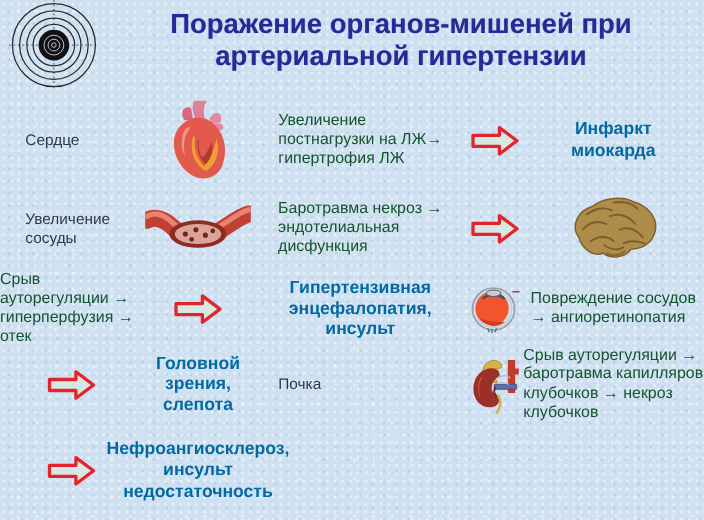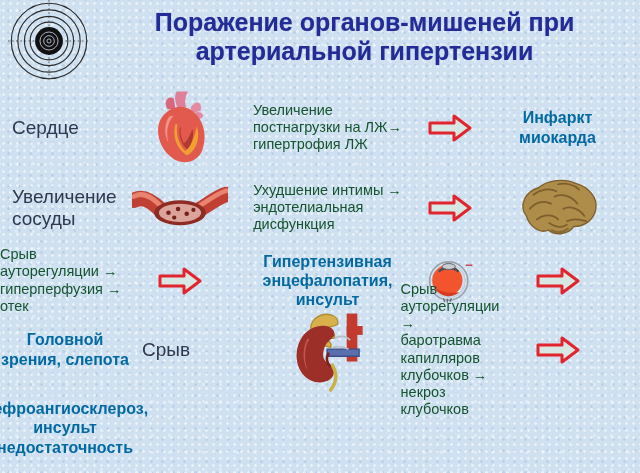--- a/index.html
+++ b/index.html
@@ -27,21 +27,21 @@
   }
 
   .grid {
     display:grid; width:640px; height:388px;
     grid-template-columns:130px 100px 195px 50px 165px;
     grid-template-rows:85px 75px 71px 67px 90px;
   }
   .cell { display:flex; align-items:center; justify-content:center; }
   .organ {
     justify-content:flex-start; padding-left:12px;
-    font-size:19px; line-height:1.15; color:#2e3850; white-space:pre-line;
+    font-size:14px; line-height:1.15; color:#2e3850; white-space:pre-line;margin-left:11px;
   }
   .mech {
     text-align:left; font-size:14.5px; line-height:1.18;
     color:#14532d; white-space:pre-line;
   }
   .outcome {
     text-align:center; font-size:16px; line-height:1.2; font-weight:bold;
     color:#0369a1; white-space:pre-line;
   }
   .imgcell svg { display:block; }
@@ -105,21 +105,21 @@
         <path d="M70,30 C80,24 90,16 98,14" stroke="#e8836f" stroke-width="5" fill="none" stroke-linecap="round" transform="translate(0,-4)"></path>
         <ellipse cx="50" cy="33" rx="27" ry="13" fill="#8e2b22"></ellipse>
         <ellipse cx="50" cy="33" rx="22" ry="9.5" fill="#dca39a"></ellipse>
         <circle cx="38" cy="33" r="2.4" fill="#73221b"></circle>
         <circle cx="48" cy="29" r="2.4" fill="#73221b"></circle>
         <circle cx="57" cy="34" r="2.4" fill="#73221b"></circle>
         <circle cx="64" cy="30" r="2.2" fill="#73221b"></circle>
         <circle cx="44" cy="38" r="2.2" fill="#73221b"></circle>
       </svg>
     </div>
-    <div class="cell mech">Ухудшение интимы →
+    <div class="cell mech">Баротравма некроз →
 эндотелиальная
 дисфункция</div>
     <div class="cell arrowcell">
       <svg width="46" height="32" viewBox="0 0 46 32">
         <path d="M3,11 L27,11 L27,4 L43,16 L27,28 L27,21 L3,21 Z" fill="#d7e8e4" stroke="#e2242c" stroke-width="3" stroke-linejoin="round"></path>
       </svg>
     </div>
 
     <div class="cell imgcell">
       <svg width="88" height="62" viewBox="0 0 100 70">
@@ -144,29 +144,31 @@
         <circle cx="36" cy="33" r="29" fill="none" stroke="#9aa2ac" stroke-width="2.5"></circle>
         <circle cx="36" cy="33" r="25" fill="none" stroke="#c6ccd4" stroke-width="2"></circle>
         <path d="M34,32 m-23,0 a23,23 0 1,0 46,0 a23,23 0 1,0 -46,0" fill="#f2552e"></path>
         <path d="M16,44 A23,23 0 0,0 52,50 C40,52 24,50 16,44 Z" fill="#d63a22"></path>
         <path d="M22,18 C28,12 44,12 50,18" stroke="#4a4f57" stroke-width="3.5" fill="none" stroke-linecap="round"></path>
         <ellipse cx="36" cy="11" rx="10" ry="4.5" fill="#c8ccd4" stroke="#5a5f66" stroke-width="1.5"></ellipse>
         <path d="M28,59 L30,65 M34,60 L34,66 M40,59 L38,65" stroke="#6a7078" stroke-width="2"></path>
         <path d="M62,9 L72,9" stroke="#d03038" stroke-width="2"></path>
       </svg>
     </div>
+    <div class="cell mech">Повреждение сосудов
+→ ангиоретинопатия</div>
     <div class="cell arrowcell">
       <svg width="46" height="32" viewBox="0 0 46 32">
         <path d="M3,11 L27,11 L27,4 L43,16 L27,28 L27,21 L3,21 Z" fill="#d7e8e4" stroke="#e2242c" stroke-width="3" stroke-linejoin="round"></path>
       </svg>
     </div>
     <div class="cell outcome">Головной
 зрения, слепота</div>
 
-    <div class="cell organ">Срыв</div>
+    <div class="cell organ">Почка</div>
     <div class="cell imgcell">
       <svg width="80" height="84" viewBox="0 0 90 94">
         <path d="M30,12 C42,2 58,8 56,18 C50,22 44,20 40,24 C48,24 54,28 52,34 L40,34 C46,36 50,40 48,44 L34,40 C26,34 22,20 30,12 Z" fill="#d8b14c" stroke="#b08c2e" stroke-width="1.5"></path>
         <path d="M66,6 L78,6 L78,60 L66,60 Z" fill="#c23b2e"></path>
         <path d="M66,20 L84,20 L84,30 L66,30 Z" fill="#c23b2e"></path>
         <path d="M44,46 L80,46 L80,54 L44,54 Z" fill="#5a6fae" stroke="#3d4f86" stroke-width="1.5"></path>
         <path d="M36,20 C18,22 8,40 10,58 C12,76 28,88 44,82 C52,79 54,70 50,64 C42,62 38,56 40,48 C42,38 48,36 52,31 C54,24 46,18 36,20 Z" fill="#9c2f27"></path>
         <path d="M22,34 C16,44 16,60 22,70 C18,58 18,44 24,35 Z" fill="#c4574b"></path>
         <path d="M46,50 C42,56 44,62 48,66" stroke="#7a231c" stroke-width="3" fill="none"></path>
         <path d="M50,64 C56,74 54,84 48,92" stroke="#c8b24a" stroke-width="4" fill="none" stroke-linecap="round"></path>

